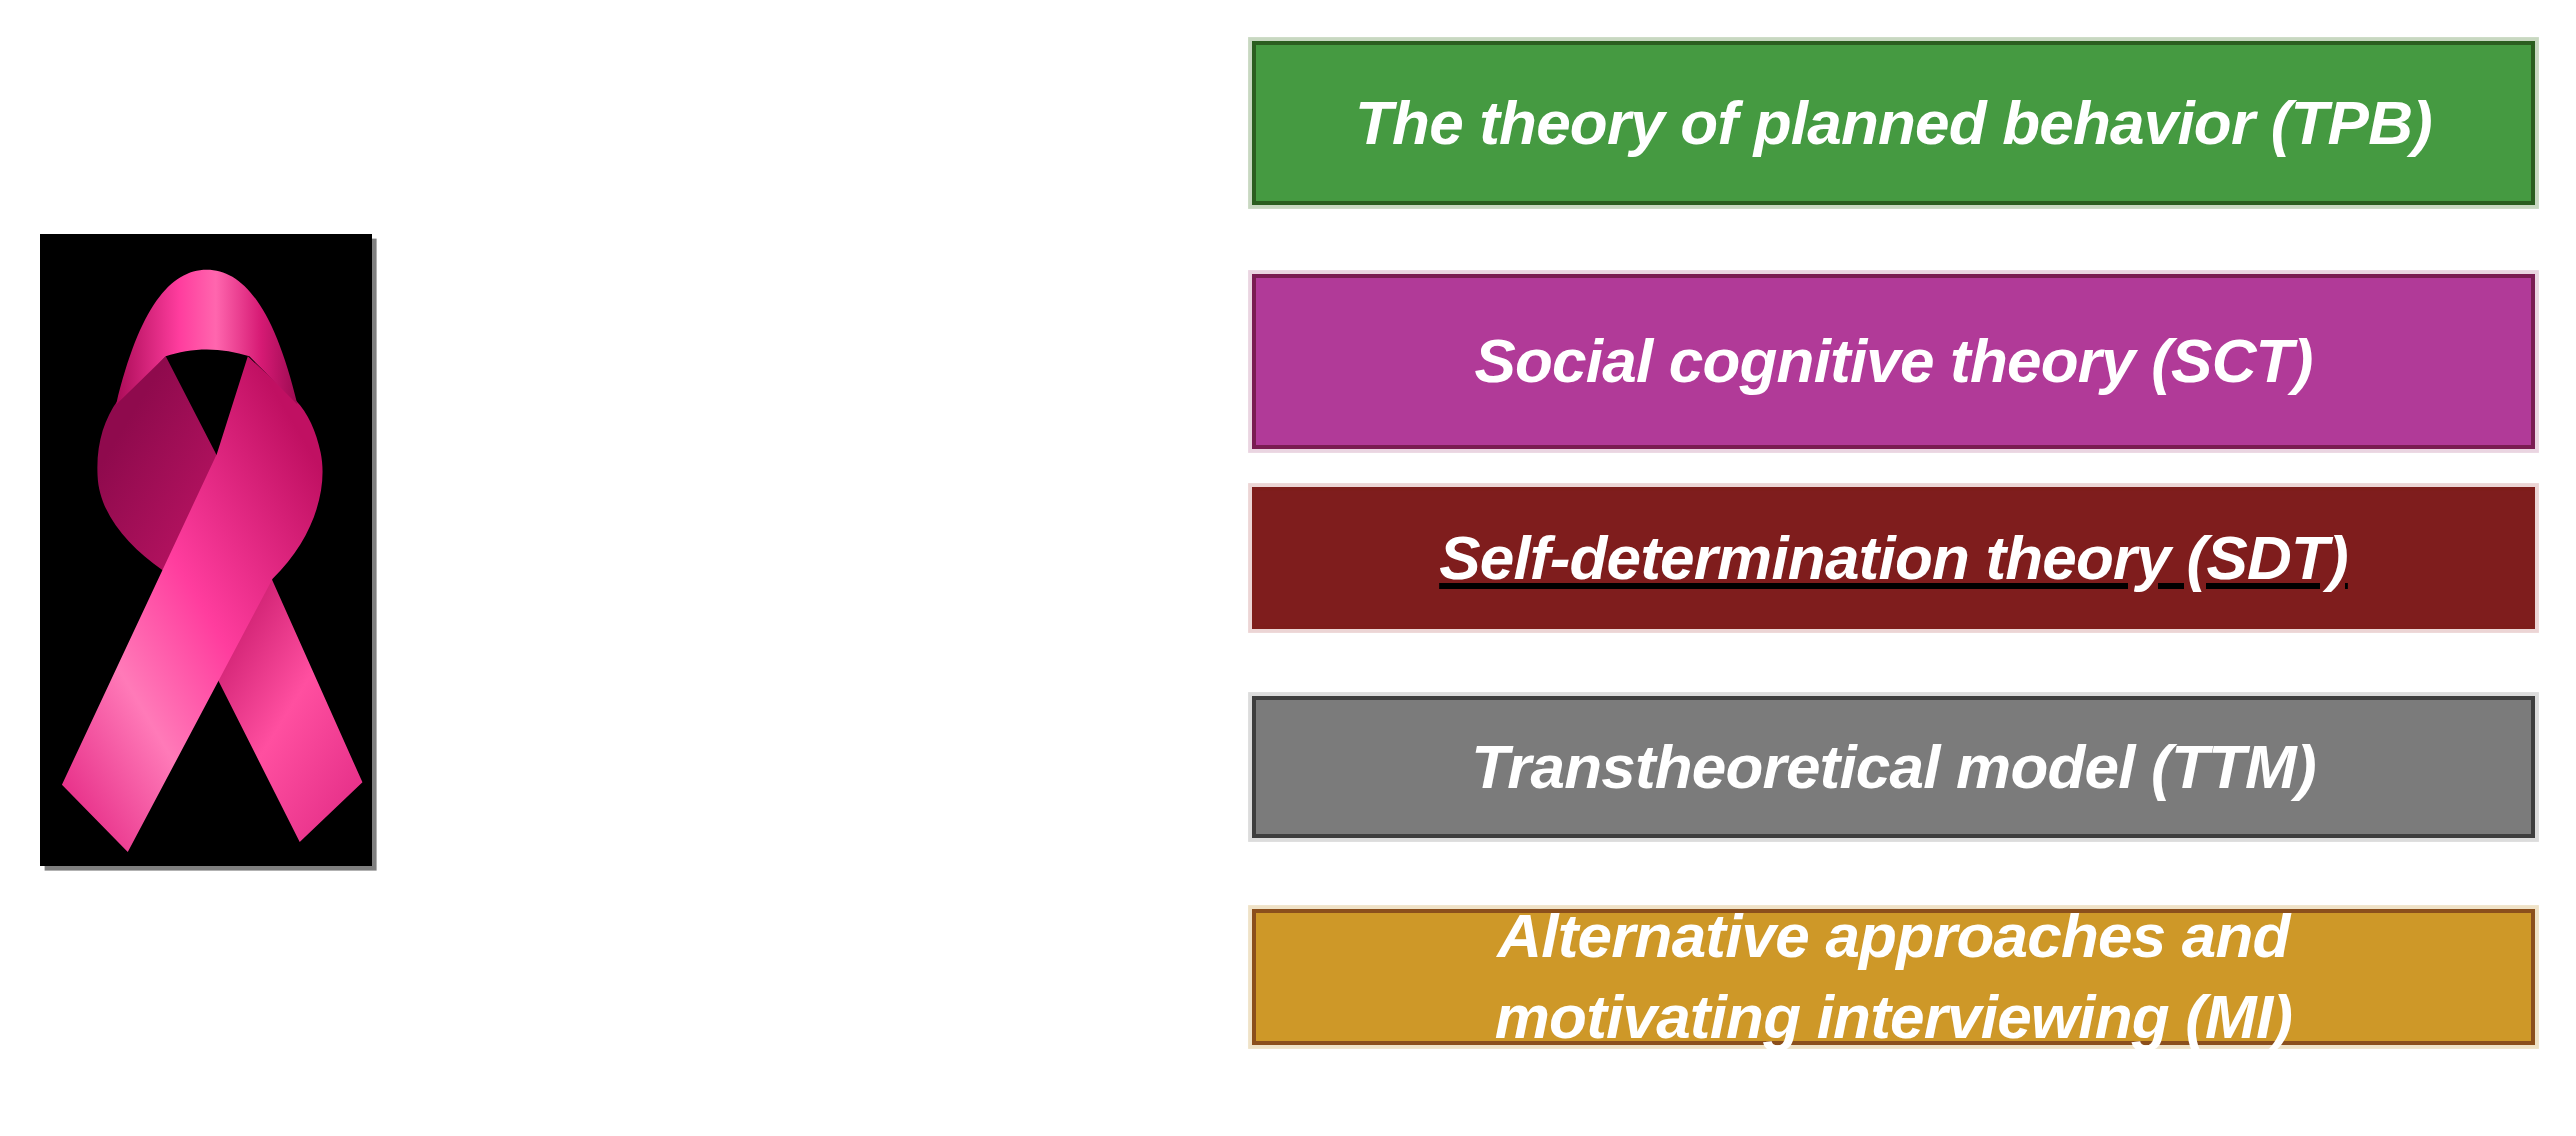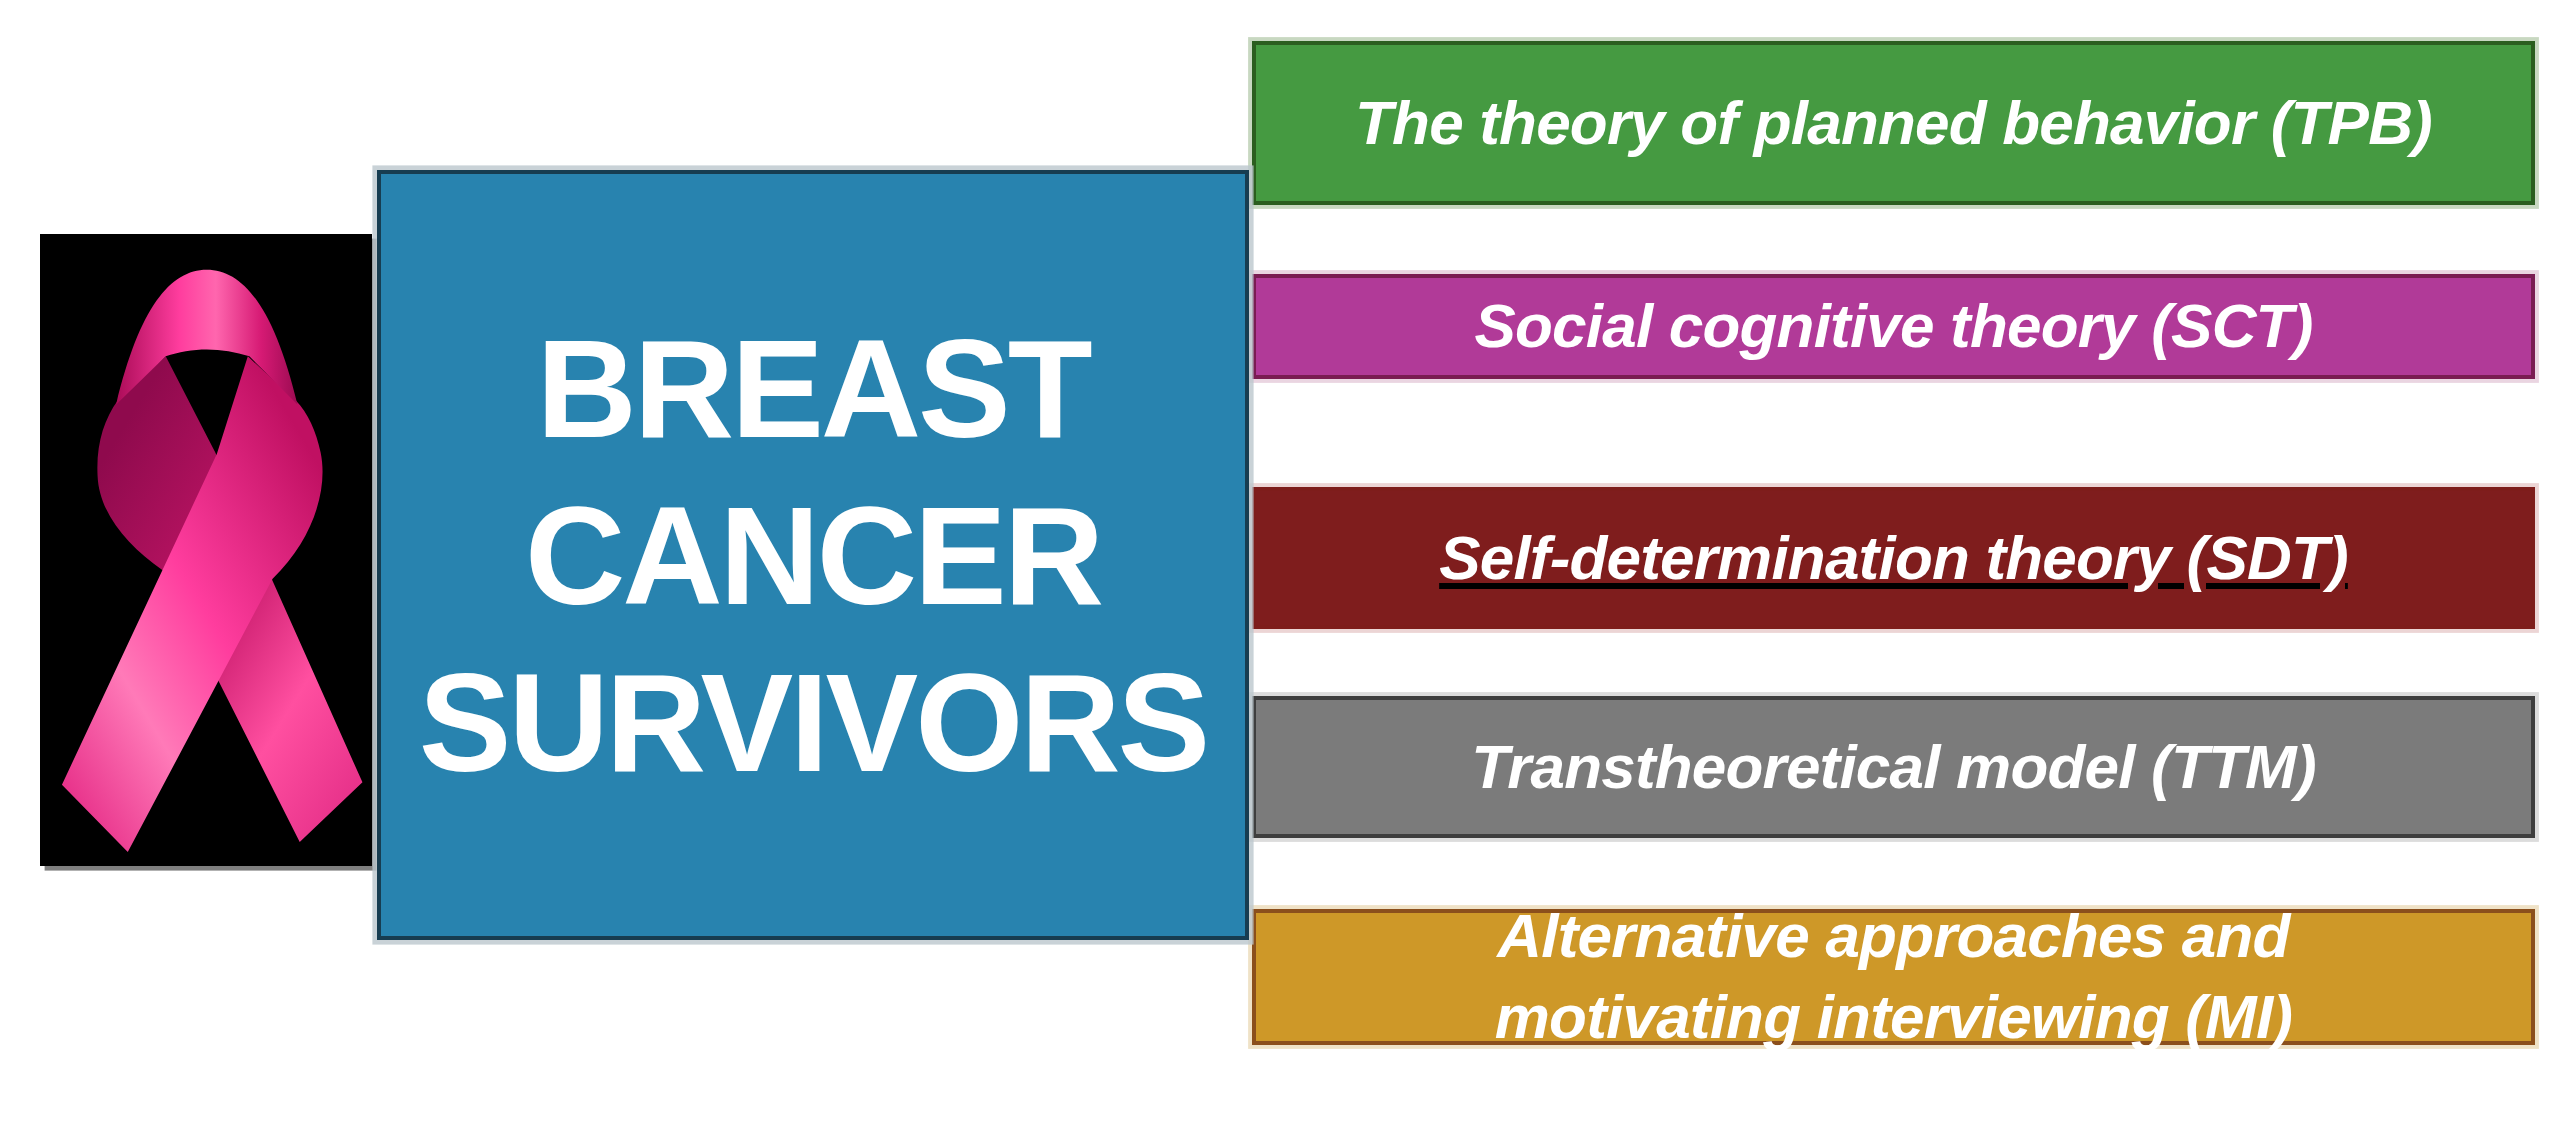--- a/index.html
+++ b/index.html
@@ -40,21 +40,21 @@
     border:4.6px solid;
     display:flex;align-items:center;justify-content:center;
     box-shadow:0 0 0 3.9px var(--glow, rgba(200,200,200,.55));
     z-index:1;
   }
   .bar-label{
     font-style:italic;font-weight:700;font-size:62px;line-height:1.3;
     letter-spacing:-0.8px;color:#ffffff;text-align:center;white-space:pre-line;
   }
   .bar1{top:41px;height:164px;}
-  .bar2{top:274px;height:105px;}
+  .bar2{top:274px;height:175px;}
   .bar3{top:487px;height:142px;}
   .bar4{top:696px;height:142px;}
   .bar5{top:909px;height:136px;}
 </style>
 </head>
 <body>
 
 <div class="canvas">
 
   <div class="ribbon-box">
@@ -85,25 +85,20 @@
                C112,402 76,360 74,312 C72,272 82,240 100,215 Z" fill="url(#gBand1)"></path>
 
       <path d="M330,215 L268,158 L228,284 L28,711 L113,798 L300,445
                C352,395 372,330 362,282 C356,254 346,232 330,215 Z" fill="url(#gBand2)"></path>
 
       <path d="M98,220 C128,95 168,46 215,46 C262,46 302,95 332,220
                L270,158 C235,146 195,146 162,158 Z" fill="url(#gTop)"></path>
     </svg>
   </div>
 
-  <div class="title-box" style="background-color: rgb(40, 131, 175); border-color: rgb(23, 61, 81);">
-    <div class="title-line">BREAST</div>
-    <div class="title-line">CANCER</div>
-    <div class="title-line">SURVIVORS</div>
-  </div>
 
   <div class="bar bar1" style="background-color: rgb(69, 154, 65); border-color: rgb(43, 94, 31); --glow: rgba(170,195,160,0.65);">
     <div class="bar-label">The theory of planned behavior (TPB)</div>
   </div>
 
   <div class="bar bar2" style="background-color: rgb(177, 58, 152); border-color: rgb(122, 28, 82); --glow: rgba(225,195,212,0.7);">
     <div class="bar-label">Social cognitive theory (SCT)</div>
   </div>
 
   <div class="bar bar3" style="background-color: #7f1d1d; border-color: rgb(126, 29, 27); text-decoration: underline; --glow: rgba(228,195,195,0.7);">

